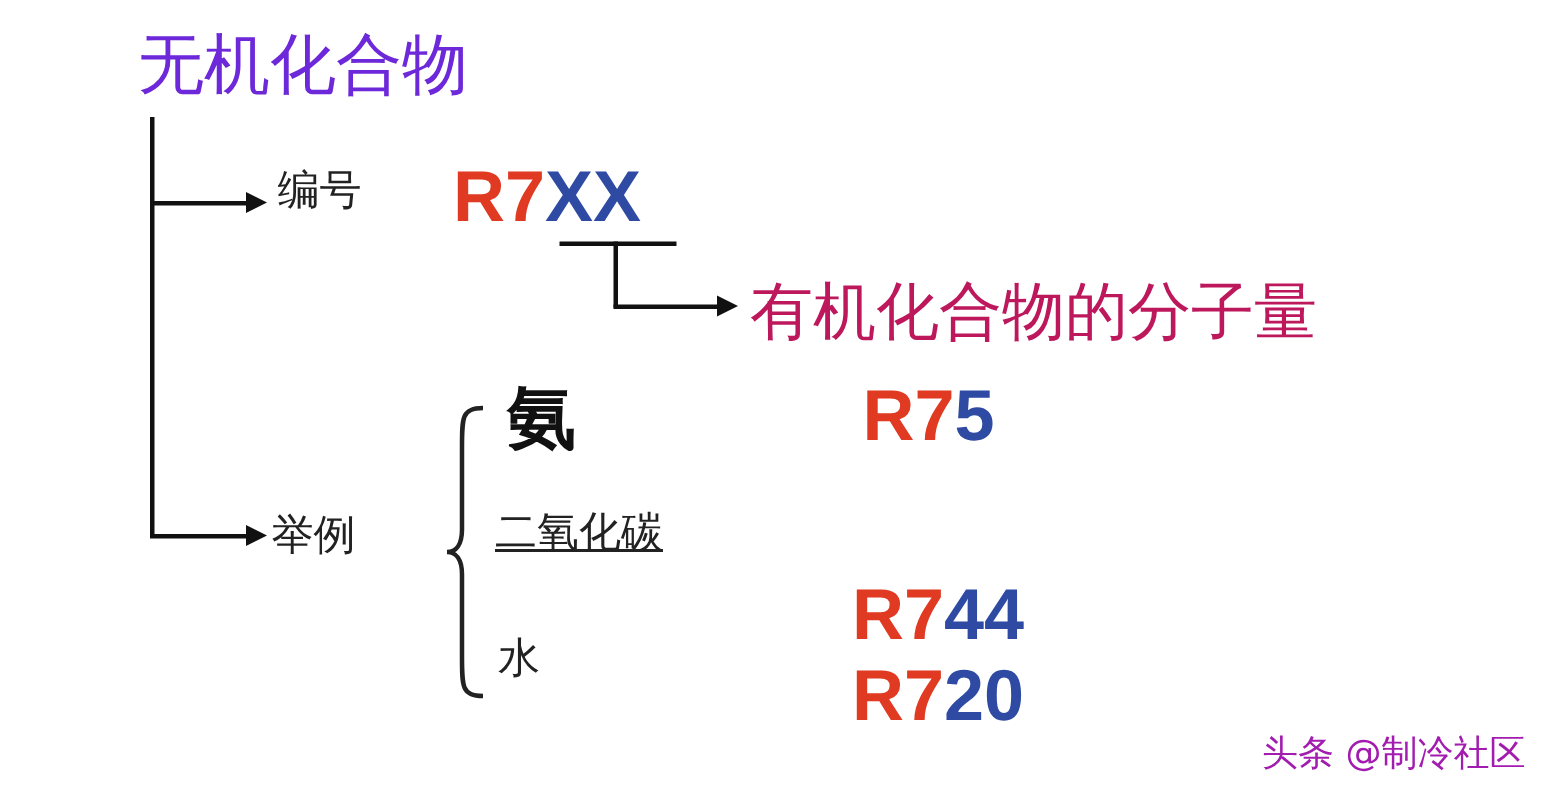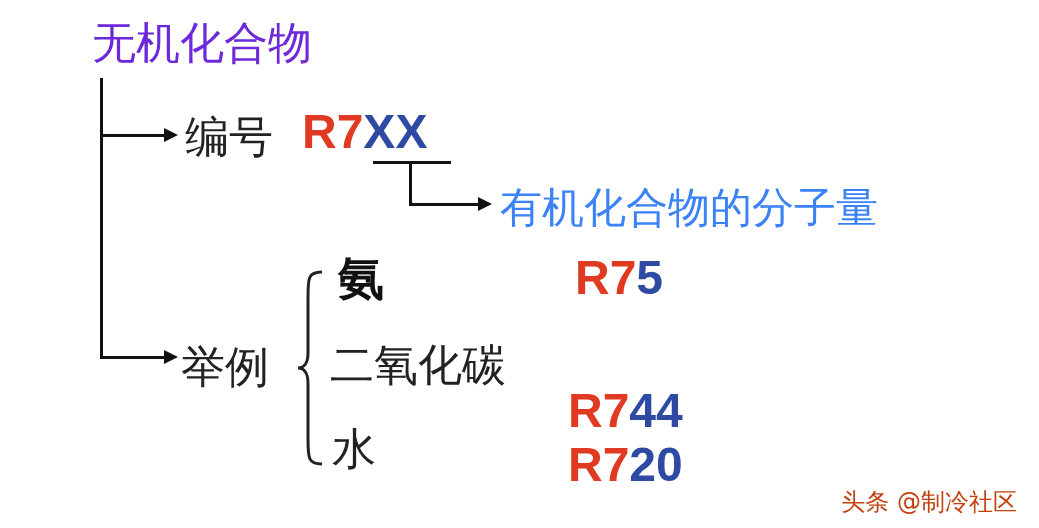--- a/index.html
+++ b/index.html
@@ -1,64 +1,64 @@
 <!DOCTYPE html>
 <html><head>
 <meta charset="utf-8">
 <style>
   html, body { margin: 0; padding: 0; background: #ffffff; }
   body { width: 1039px; height: 528px; position: relative; overflow: hidden;
          font-family: "DejaVu Sans", sans-serif; color: #1a1a1a; }
   .abs { position: absolute; white-space: nowrap; }
   .title { left: 92px; top: 14px; font-size: 44px; color: #6d28d9; }
-  .label { font-size: 44px; color: #222; }
+  .label { font-size: 28px; color: #222; }
   .code { font-family: "Liberation Sans", sans-serif; font-weight: bold; font-size: 48px; }
   .red { color: #e03a22; }
   .blue { color: #2e4aa3; }
   .line { position: absolute; background: #111; }
   .arrowhead { position: absolute; width: 0; height: 0;
                border-top: 7px solid transparent; border-bottom: 7px solid transparent;
                border-left: 14px solid #111; }
   .brace { position: absolute; left: 296px; top: 268px; width: 30px; height: 200px; }
-  .watermark { right: 22px; bottom: 10px; font-size: 24px; color: #c2410c; }
+  .watermark { right: 22px; bottom: 10px; font-size: 24px; color: #a21caf; }
 </style>
 </head>
 <body>
 
 <div class="abs title">无机化合物</div>
 
 <div class="line" style="left:100px; top:78px; width:3px; height:280px;"></div>
 
 <div class="line" style="left:100px; top:134px; width:66px; height:3px;"></div>
 <div class="arrowhead" style="left:164px; top:128px;"></div>
 <div class="abs label" style="left:185px; top:108px;">编号</div>
 <div class="abs code" style="left:302px; top:104px;">
   <span class="red">R7</span><span class="blue">XX</span>
 </div>
 
 <div class="line" style="left:373px; top:161px; width:78px; height:3px;"></div>
 <div class="line" style="left:409px; top:161px; width:3px; height:44px;"></div>
 <div class="line" style="left:409px; top:203px; width:72px; height:3px;"></div>
 <div class="arrowhead" style="left:478px; top:197px;"></div>
-<div class="abs label" style="left:500px; top:180px; font-size:42px; color:#3b82f6;">有机化合物的分子量</div>
+<div class="abs label" style="left:500px; top:180px; font-size:42px; color:#be185d;">有机化合物的分子量</div>
 
 <div class="line" style="left:100px; top:356px; width:66px; height:3px;"></div>
 <div class="arrowhead" style="left:164px; top:350px;"></div>
 <div class="abs label" style="left:181px; top:338px;">举例</div>
 
 <svg class="brace" viewBox="0 0 30 200">
   <path d="M26 4 C12 4 12 10 12 30 L12 85 C12 95 8 100 2 100 C8 100 12 105 12 115 L12 170 C12 190 12 196 26 196" fill="none" stroke="#222" stroke-width="3"></path>
 </svg>
 
 <div class="abs label" style="left:338px; top:248px; font-size:46px; font-weight:bold; color:#111;">氨</div>
 <div class="abs code" style="left:575px; top:250px;">
   <span class="red">R7</span><span class="blue">5</span>
 </div>
 
-<div class="abs label" style="left:330px; top:336px;">二氧化碳</div>
+<div class="abs label" style="left:330px; top:336px;text-decoration:underline;">二氧化碳</div>
 <div class="abs code" style="left:568px; top:343px;margin-top:40px;">
   <span class="red">R7</span><span class="blue">44</span>
 </div>
 
 <div class="abs label" style="left:332px; top:420px;">水</div>
 <div class="abs code" style="left:568px; top:437px;">
   <span class="red">R7</span><span class="blue">20</span>
 </div>
 
 <div class="abs watermark">头条 @制冷社区</div>

